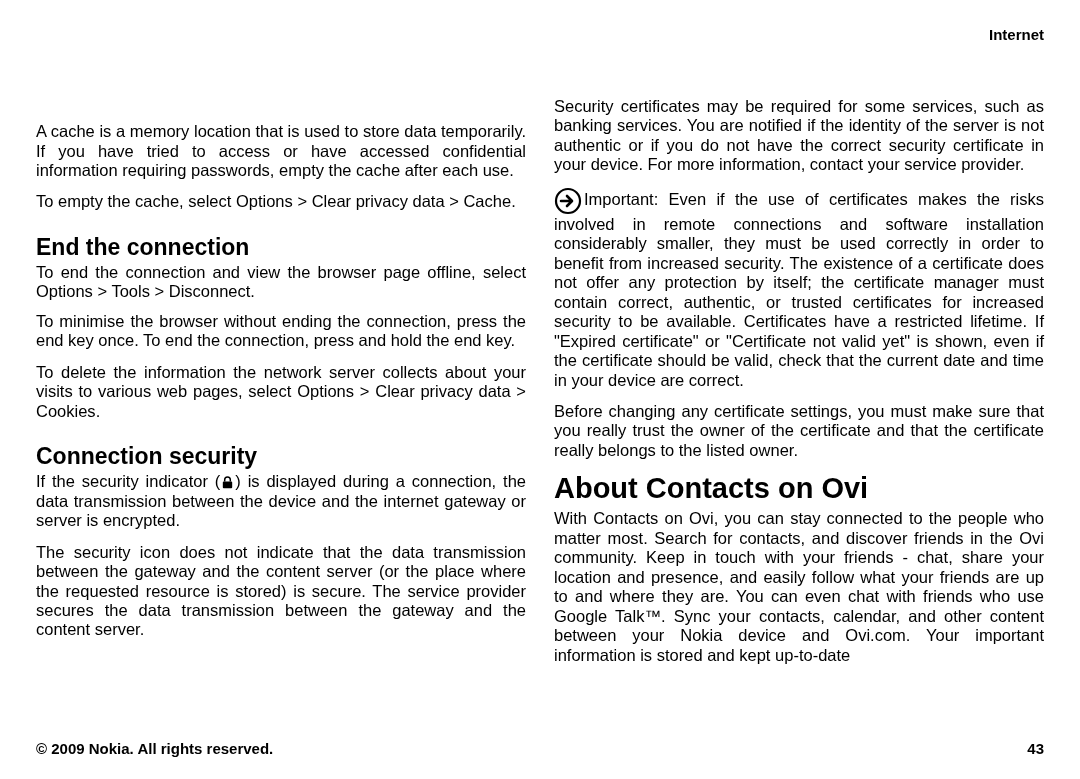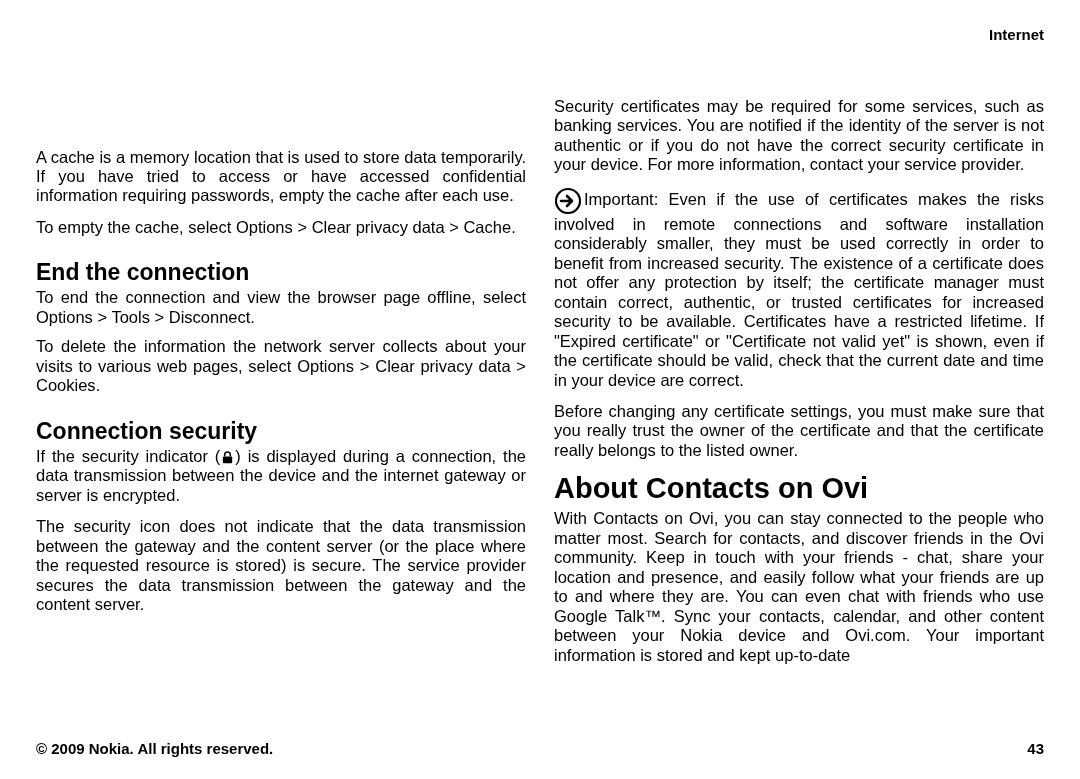--- a/index.html
+++ b/index.html
@@ -87,20 +87,21 @@
   <div class="col">
     <p>A cache is a memory location that is used to store data temporarily. If you have tried to access or have accessed confidential information requiring passwords, empty the cache after each use.</p>
     <p>
       <span>To empty the cache, select </span><span class="b">Options</span><span class="b">  &gt;  </span><span class="b">Clear privacy data</span><span class="b">  &gt;  </span><span class="b">Cache</span><span>.</span>
     </p>
 
     <h2 class="sub">End the connection</h2>
     <p class="tight">
       <span>To end the connection and view the browser page offline, select </span><span class="b">Options</span><span class="b">  &gt;  </span><span class="b">Tools</span><span class="b">  &gt;  </span><span class="b">Disconnect</span><span>.</span>
     </p>
+    <p>To minimise the browser without ending the connection, press the end key once. To end the connection, press and hold the end key.</p>
     <p>
       <span>To delete the information the network server collects about your visits to various web pages, select </span><span class="b">Options</span><span class="b">  &gt;  </span><span class="b">Clear privacy data</span><span class="b">  &gt;  </span><span class="b">Cookies</span><span>.</span>
     </p>
 
     <h2 class="sub">Connection security</h2>
     <p>
       <span>If the security indicator (</span><span class="icon-lock">
           <svg viewBox="0 0 16 16">
             <rect x="3" y="7" width="10" height="7" rx="1" fill="#000"></rect>
             <path d="M5 7 V5 a3 3 0 0 1 6 0 V7" stroke="#000" stroke-width="1.6" fill="none"></path>

